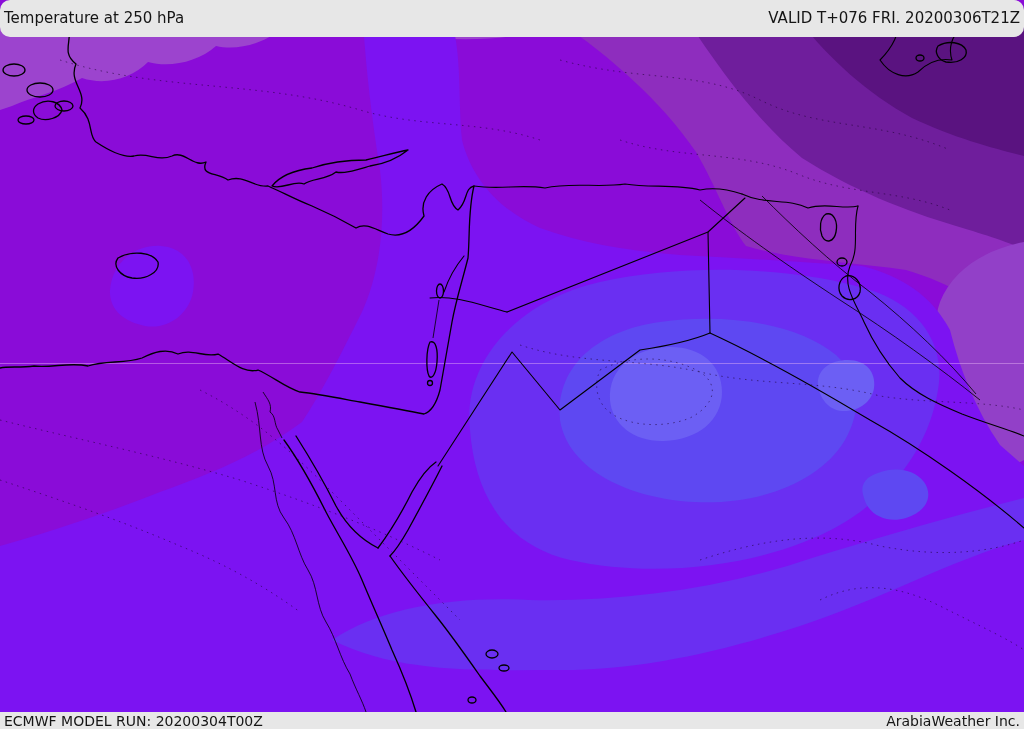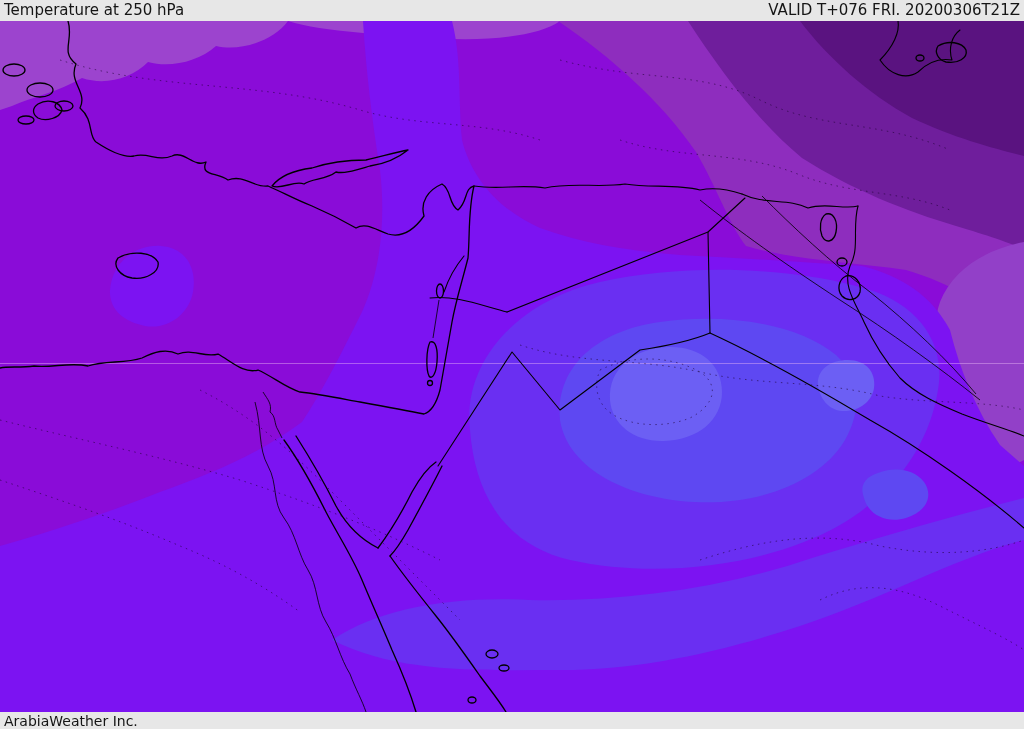--- a/index.html
+++ b/index.html
@@ -2,21 +2,21 @@
 <html style="--bar_bg: #e7e7e7; --bar_text: #151515; --base_purple: #8A0CD8; --muted_light: #9C44CE; --transition_purple: #8E2DBE; --dark_purple_1: #6F1E9C; --dark_purple_2: #5A1380; --right_muted: #9240C8; --bright_violet: #7C13F2; --blue_violet: #6A2FF2; --medium_blue: #5E48F2; --periwinkle: #6C5FF4; --gridline: #E8B5F5; --outline: #000000;"><head>
 <meta charset="utf-8">
 <style>
   html,body{margin:0;padding:0;background:#cccccc;}
   .screen{position:relative;width:1024px;height:729px;overflow:hidden;
           font-family:"DejaVu Sans","Liberation Sans",sans-serif;}
   .map-svg{position:absolute;left:0;top:0;width:1024px;height:729px;display:block;}
   .bar{position:absolute;left:0;width:1024px;background:var(--bar_bg,#e7e7e7);
        color:var(--bar_text,#151515);display:flex;justify-content:space-between;
        align-items:center;box-sizing:border-box;padding:0 4px;}
-  .bar.top{top:0;height:21px;font-size:15px;}
+  .bar.top{top:0;height:37px;font-size:15px;border-radius:10px;}
   .bar.bottom{top:712px;height:17px;font-size:14px;}
   .bar span{white-space:nowrap;line-height:1;}
   
   .f-base{fill:var(--base_purple);}
   .f-muted{fill:var(--muted_light);}
   .f-trans{fill:var(--transition_purple);}
   .f-dark1{fill:var(--dark_purple_1);}
   .f-dark2{fill:var(--dark_purple_2);}
   .f-rmuted{fill:var(--right_muted);}
   .f-bright{fill:var(--bright_violet);}
@@ -131,16 +131,17 @@
       <path class="dot" d="M620,140 C680,160 740,150 800,175 C850,195 900,190 950,210"></path>
     </g>
   </svg>
 
   <div class="bar top">
     <span>Temperature at 250 hPa</span>
     <span>VALID T+076 FRI. 20200306T21Z</span>
   </div>
 
   <div class="bar bottom">
+    <span>ECMWF MODEL RUN: 20200304T00Z</span>
     <span>ArabiaWeather Inc.</span>
   </div>
 
 </div>
 
 </body></html>

